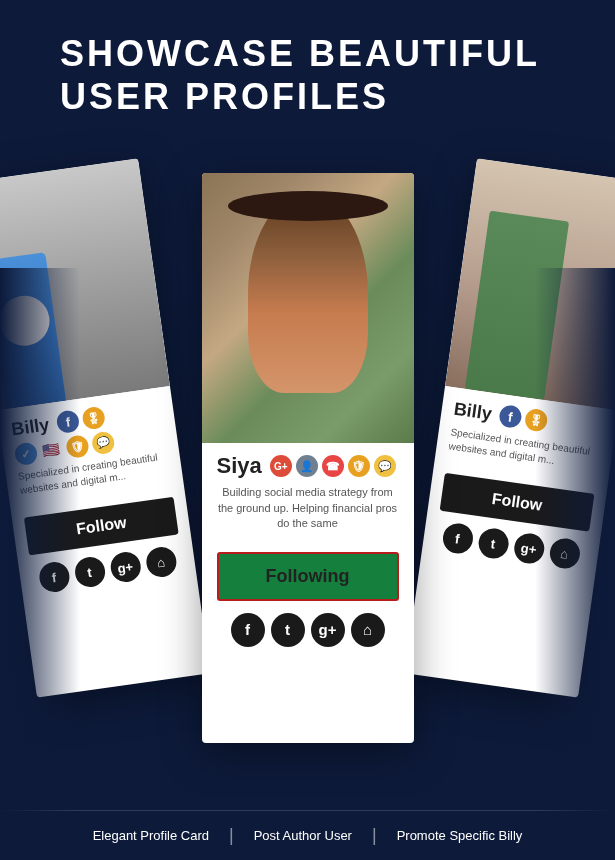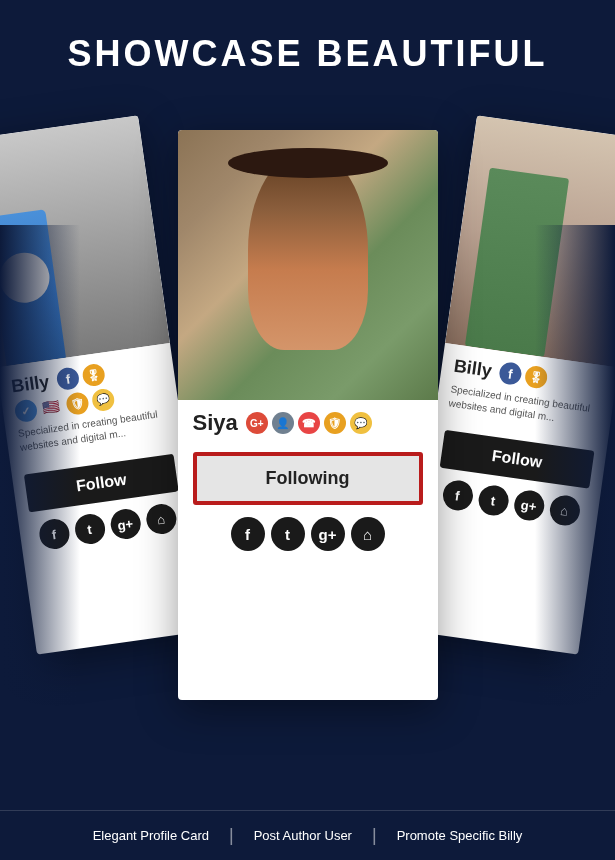--- a/index.html
+++ b/index.html
@@ -7,21 +7,20 @@
       width: 615px;
       height: 860px;
       background-color: #0d1a3a;
       font-family: Arial, sans-serif;
       overflow: hidden;
       position: relative;
     }
 
     
     .header {
-      text-align: center;
       padding: 32px 60px 20px;
     }
     .header h1 {
       color: #ffffff;
       font-size: 36px;
       font-weight: 700;
       letter-spacing: 3px;
       line-height: 1.2;
       text-transform: uppercase;
     }
@@ -62,21 +61,21 @@
       height: 520px;
       right: 0px;
       top: 30px;
       transform: rotate(8deg);
       transform-origin: center center;
       z-index: 1;
     }
 
     
     .card-center {
-      width: 260px;
+      width: 212px;
       height: 570px;
       z-index: 2;
       position: relative;
       left: 0;
       top: 10px;
     }
 
     
     .card-image {
       width: 100%;
@@ -244,23 +243,23 @@
       text-align: center;
       cursor: pointer;
     }
     .card-center .follow-btn {
       width: calc(100% - 30px);
       margin: 0 15px 12px;
       font-size: 18px;
       padding: 12px;
     }
     .following-btn {
-      background: #e5e5e5;
+      background: #15803d;
       color: #222;
-      border: 4px solid #b91c1c;
+      border: 2px solid #b91c1c;
     }
 
     
     .social-row {
       display: flex;
       justify-content: center;
       gap: 6px;
       padding: 0 10px 10px;
     }
     .social-icon {
@@ -327,20 +326,21 @@
       z-index: 3;
       pointer-events: none;
     }
   </style>
 </head>
 <body>
 
 <div class="header">
   <h1>
     <span>SHOWCASE BEAUTIFUL</span><br>
+    <span>USER PROFILES</span>
   </h1>
 </div>
 
 <div class="cards-area">
 
   <div class="profile-card card-left">
     <div class="card-image">
       <div class="img-left"></div>
     </div>
     <div class="card-body">
@@ -372,20 +372,21 @@
     </div>
     <div class="card-body">
       <div class="name-row">
         <span class="user-name">Siya</span>
         <span class="badge badge-google">G+</span>
         <span class="badge badge-person">👤</span>
         <span class="badge badge-support">☎</span>
         <span class="badge badge-shield">🛡</span>
         <span class="badge badge-chat">💬</span>
       </div>
+      <p class="bio-text">Building social media strategy from the ground up. Helping financial pros do the same</p>
     </div>
     <button class="follow-btn following-btn">Following</button>
     <div class="social-row">
       <div class="social-icon">f</div>
       <div class="social-icon">t</div>
       <div class="social-icon">g+</div>
       <div class="social-icon">⌂</div>
     </div>
   </div>
 

